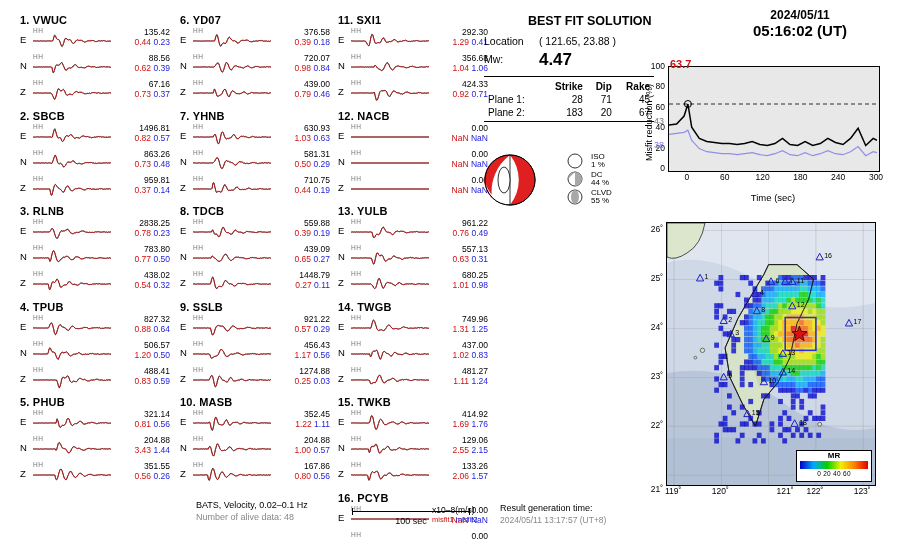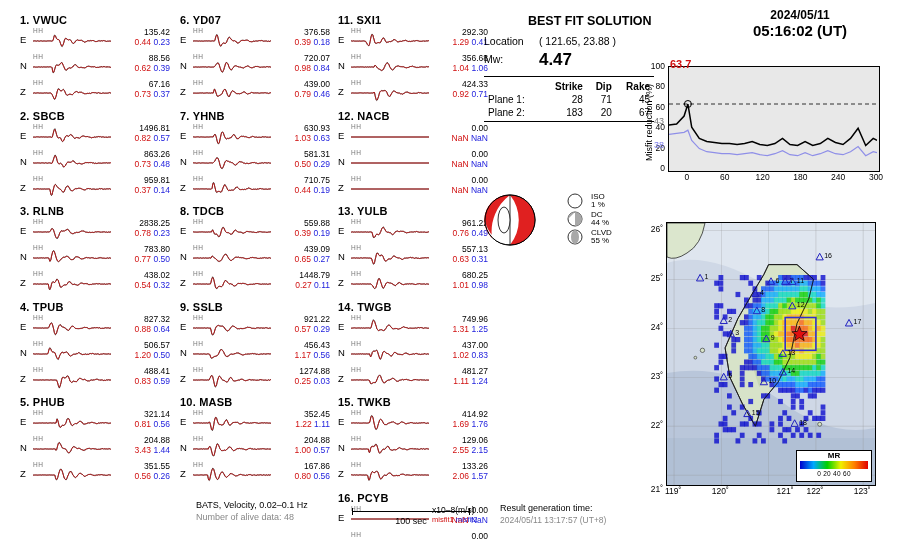--- a/index.html
+++ b/index.html
@@ -32,21 +32,21 @@
   .bfs .line{font-size:10.5px;margin-bottom:3px;}
   .bfs .lbl{display:inline-block;width:52px;}
   .mwbig{font-size:17px;font-weight:bold;vertical-align:-2px;}
   .hr{border-top:1px solid #000;margin:6px 0 3px 0;}
   table.planes{font-size:10px;border-collapse:collapse;width:100%;}
   table.planes th{font-weight:bold;text-align:right;padding:1px 4px;}
   table.planes td{text-align:right;padding:1px 4px;}
   table.planes td.name{text-align:left;}
 
   
-  .bb-row{position:absolute;left:484px;top:152px;width:175px;height:58px;margin-top:40px;}
+  .bb-row{position:absolute;left:484px;top:152px;width:175px;height:58px;}
   .legend-col{position:absolute;left:80px;top:0px;font-size:8px;}
   .legend-item{display:flex;align-items:center;height:18px;}
   .legend-item .txt{margin-left:5px;line-height:1.05;}
 
   
   .misfit{position:absolute;left:646px;top:62px;width:242px;height:148px;}
   .misfit .ylabel{position:absolute;left:-2px;top:0;width:14px;height:120px;
       writing-mode:vertical-rl;transform:rotate(180deg);
       font-size:9px;text-align:center;}
   .plotbox{position:absolute;left:22px;top:4px;width:210px;height:104px;
@@ -717,20 +717,21 @@
         <div class="xtick" style="left: 28.9091px;">0</div>
         <div class="xtick" style="left: 66.7273px;">60</div>
         <div class="xtick" style="left: 104.545px;">120</div>
         <div class="xtick" style="left: 142.364px;">180</div>
         <div class="xtick" style="left: 180.182px;">240</div>
         <div class="xtick" style="left: 218px;">300</div>
       </div>
     <div class="peaklab" style="left:24px;top:-4px;">63.7</div>
     <div class="s63">43</div>
     <div class="s38">38</div>
+    <div class="xlabel">Time (sec)</div>
   </div>
 
   <div class="map">
     <div class="mapbox">
       <svg id="map-svg" width="208" height="262" viewBox="0 0 208 262">
           <rect x="0" y="0" width="208" height="262" fill="#cfd8e6"></rect>
           <path d="M0,0 L208,0 L208,80 Q140,95 95,60 Q40,28 0,40 Z" fill="#dfe6ef"></path>
           <path d="M0,150 Q60,140 110,175 Q160,215 208,205 L208,262 L0,262 Z" fill="#b9c6da"></path>
           <rect x="0" y="215" width="208" height="47" fill="#aab9d0" opacity="0.5"></rect>
           <line x1="7.09090909090935" y1="0" x2="7.09090909090935" y2="262" stroke="#8f8f8f" stroke-width="0.5" opacity="0.6"></line>

